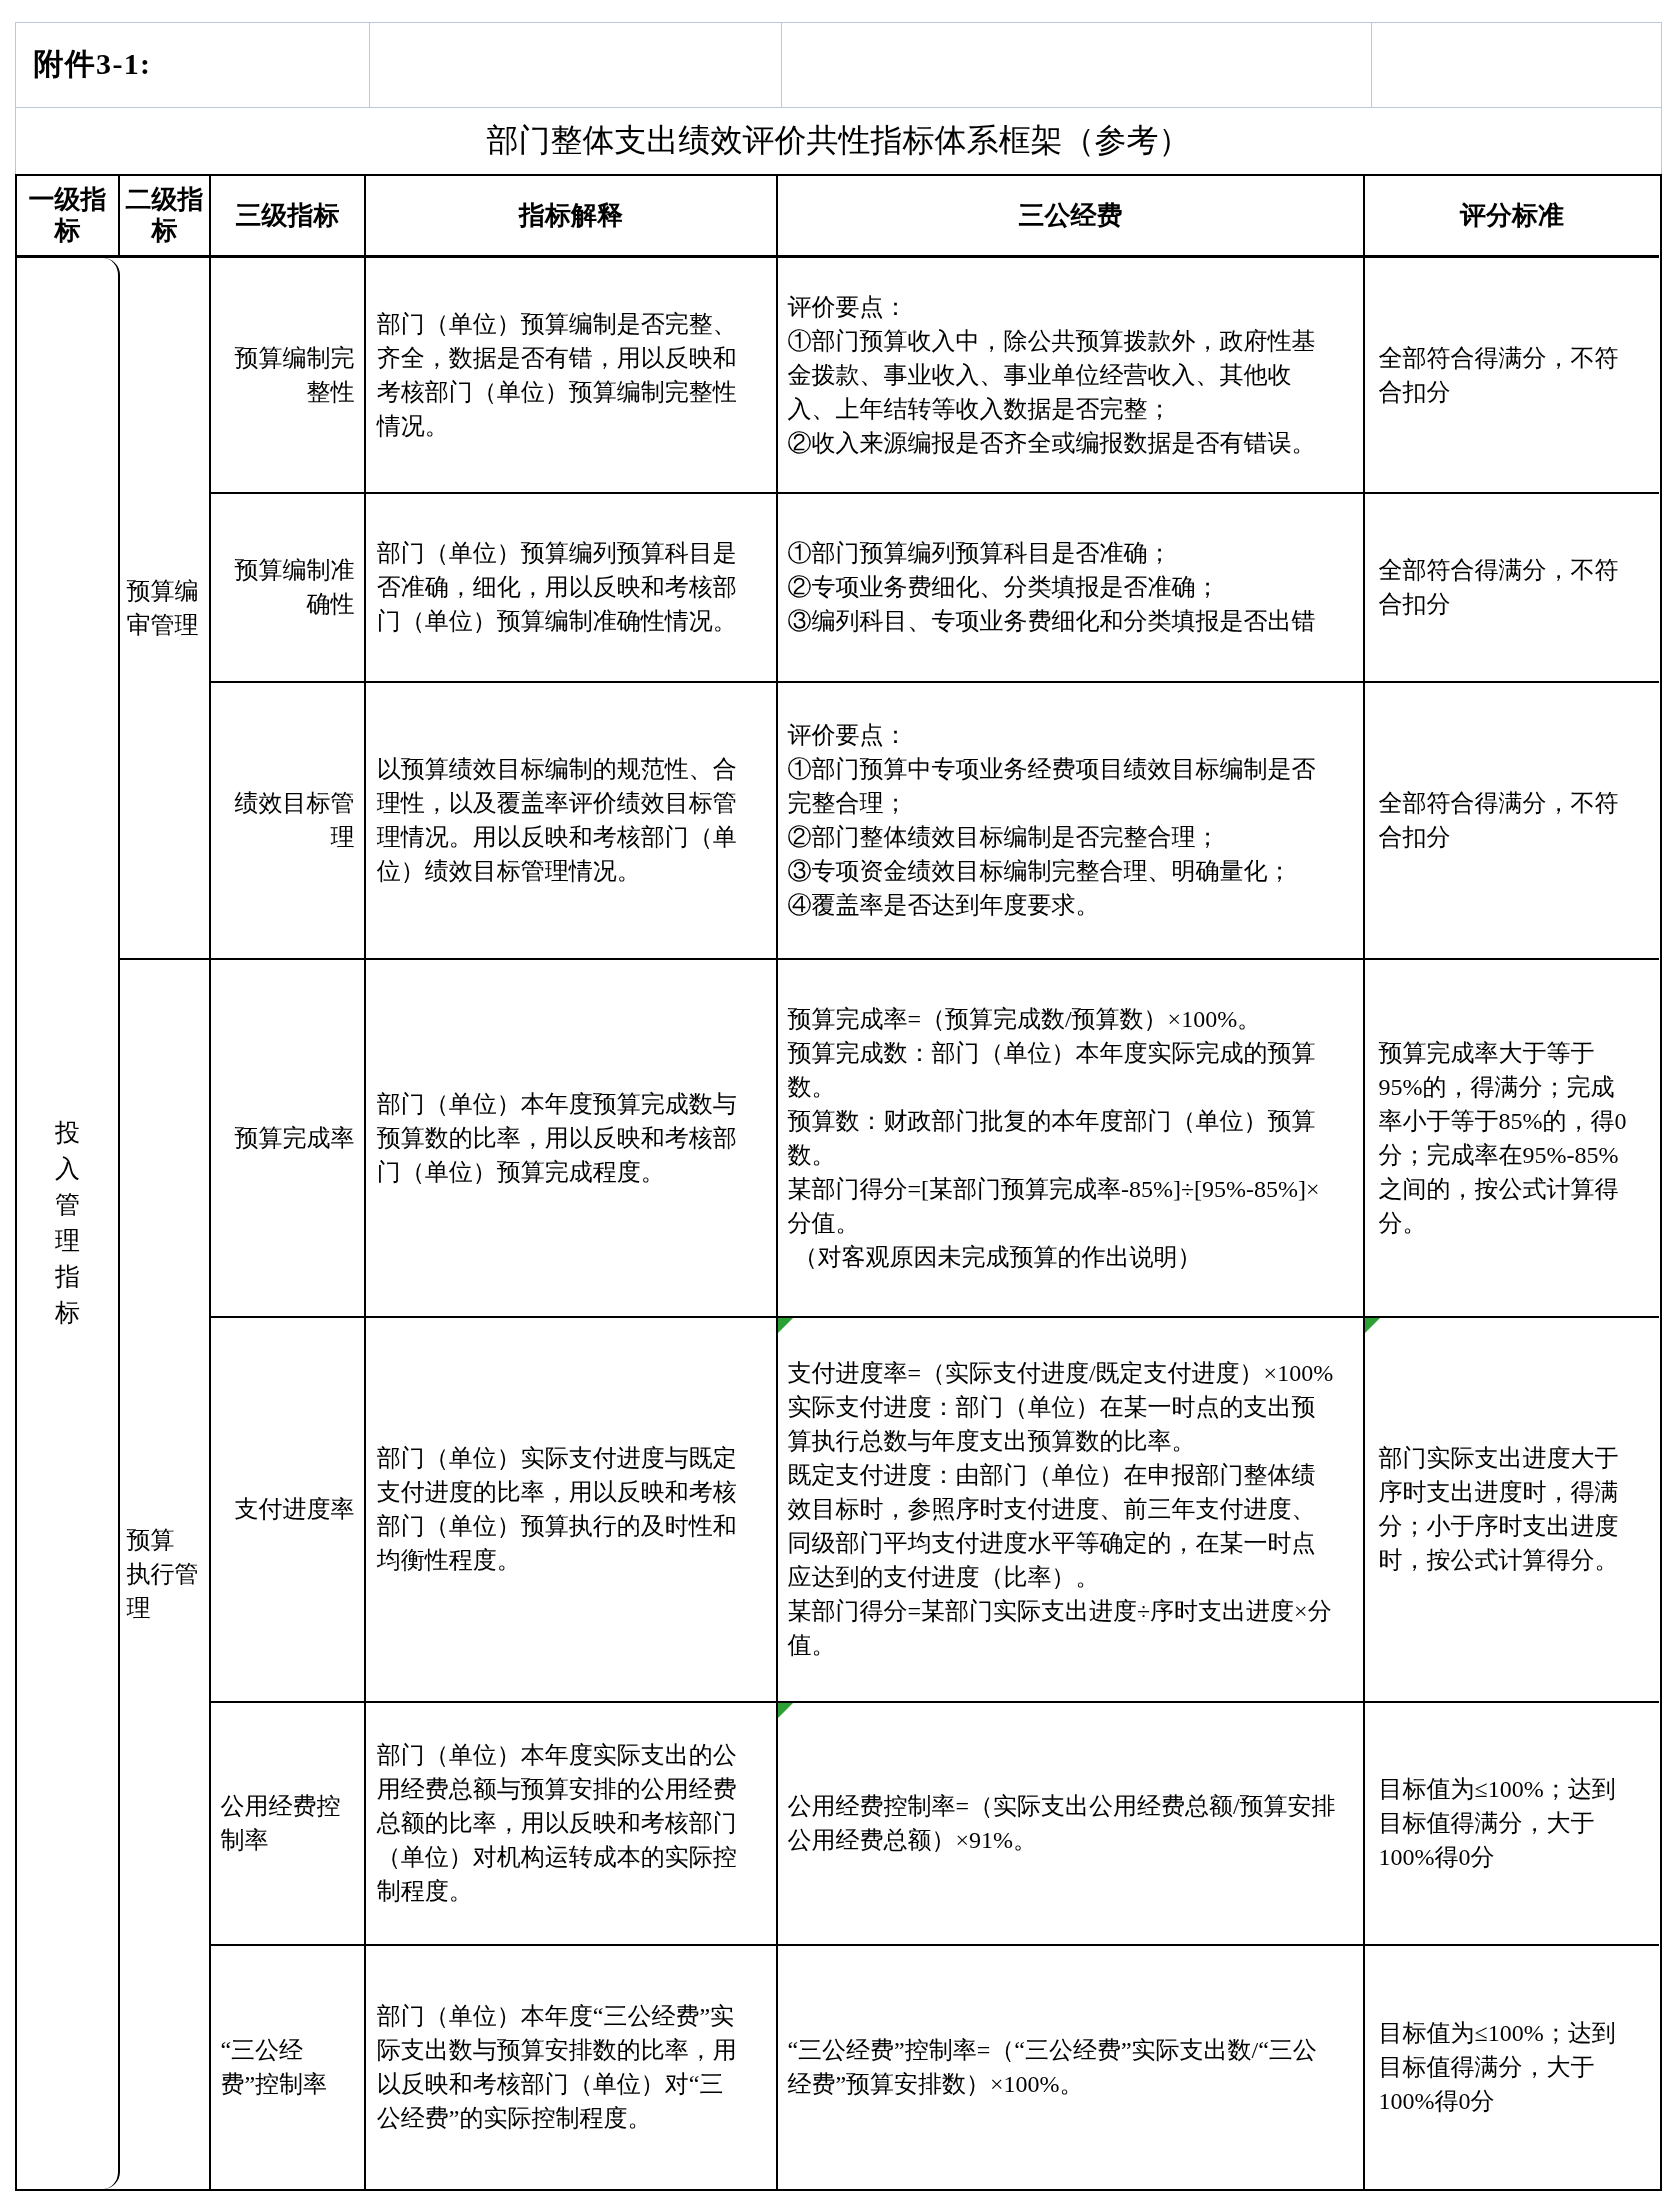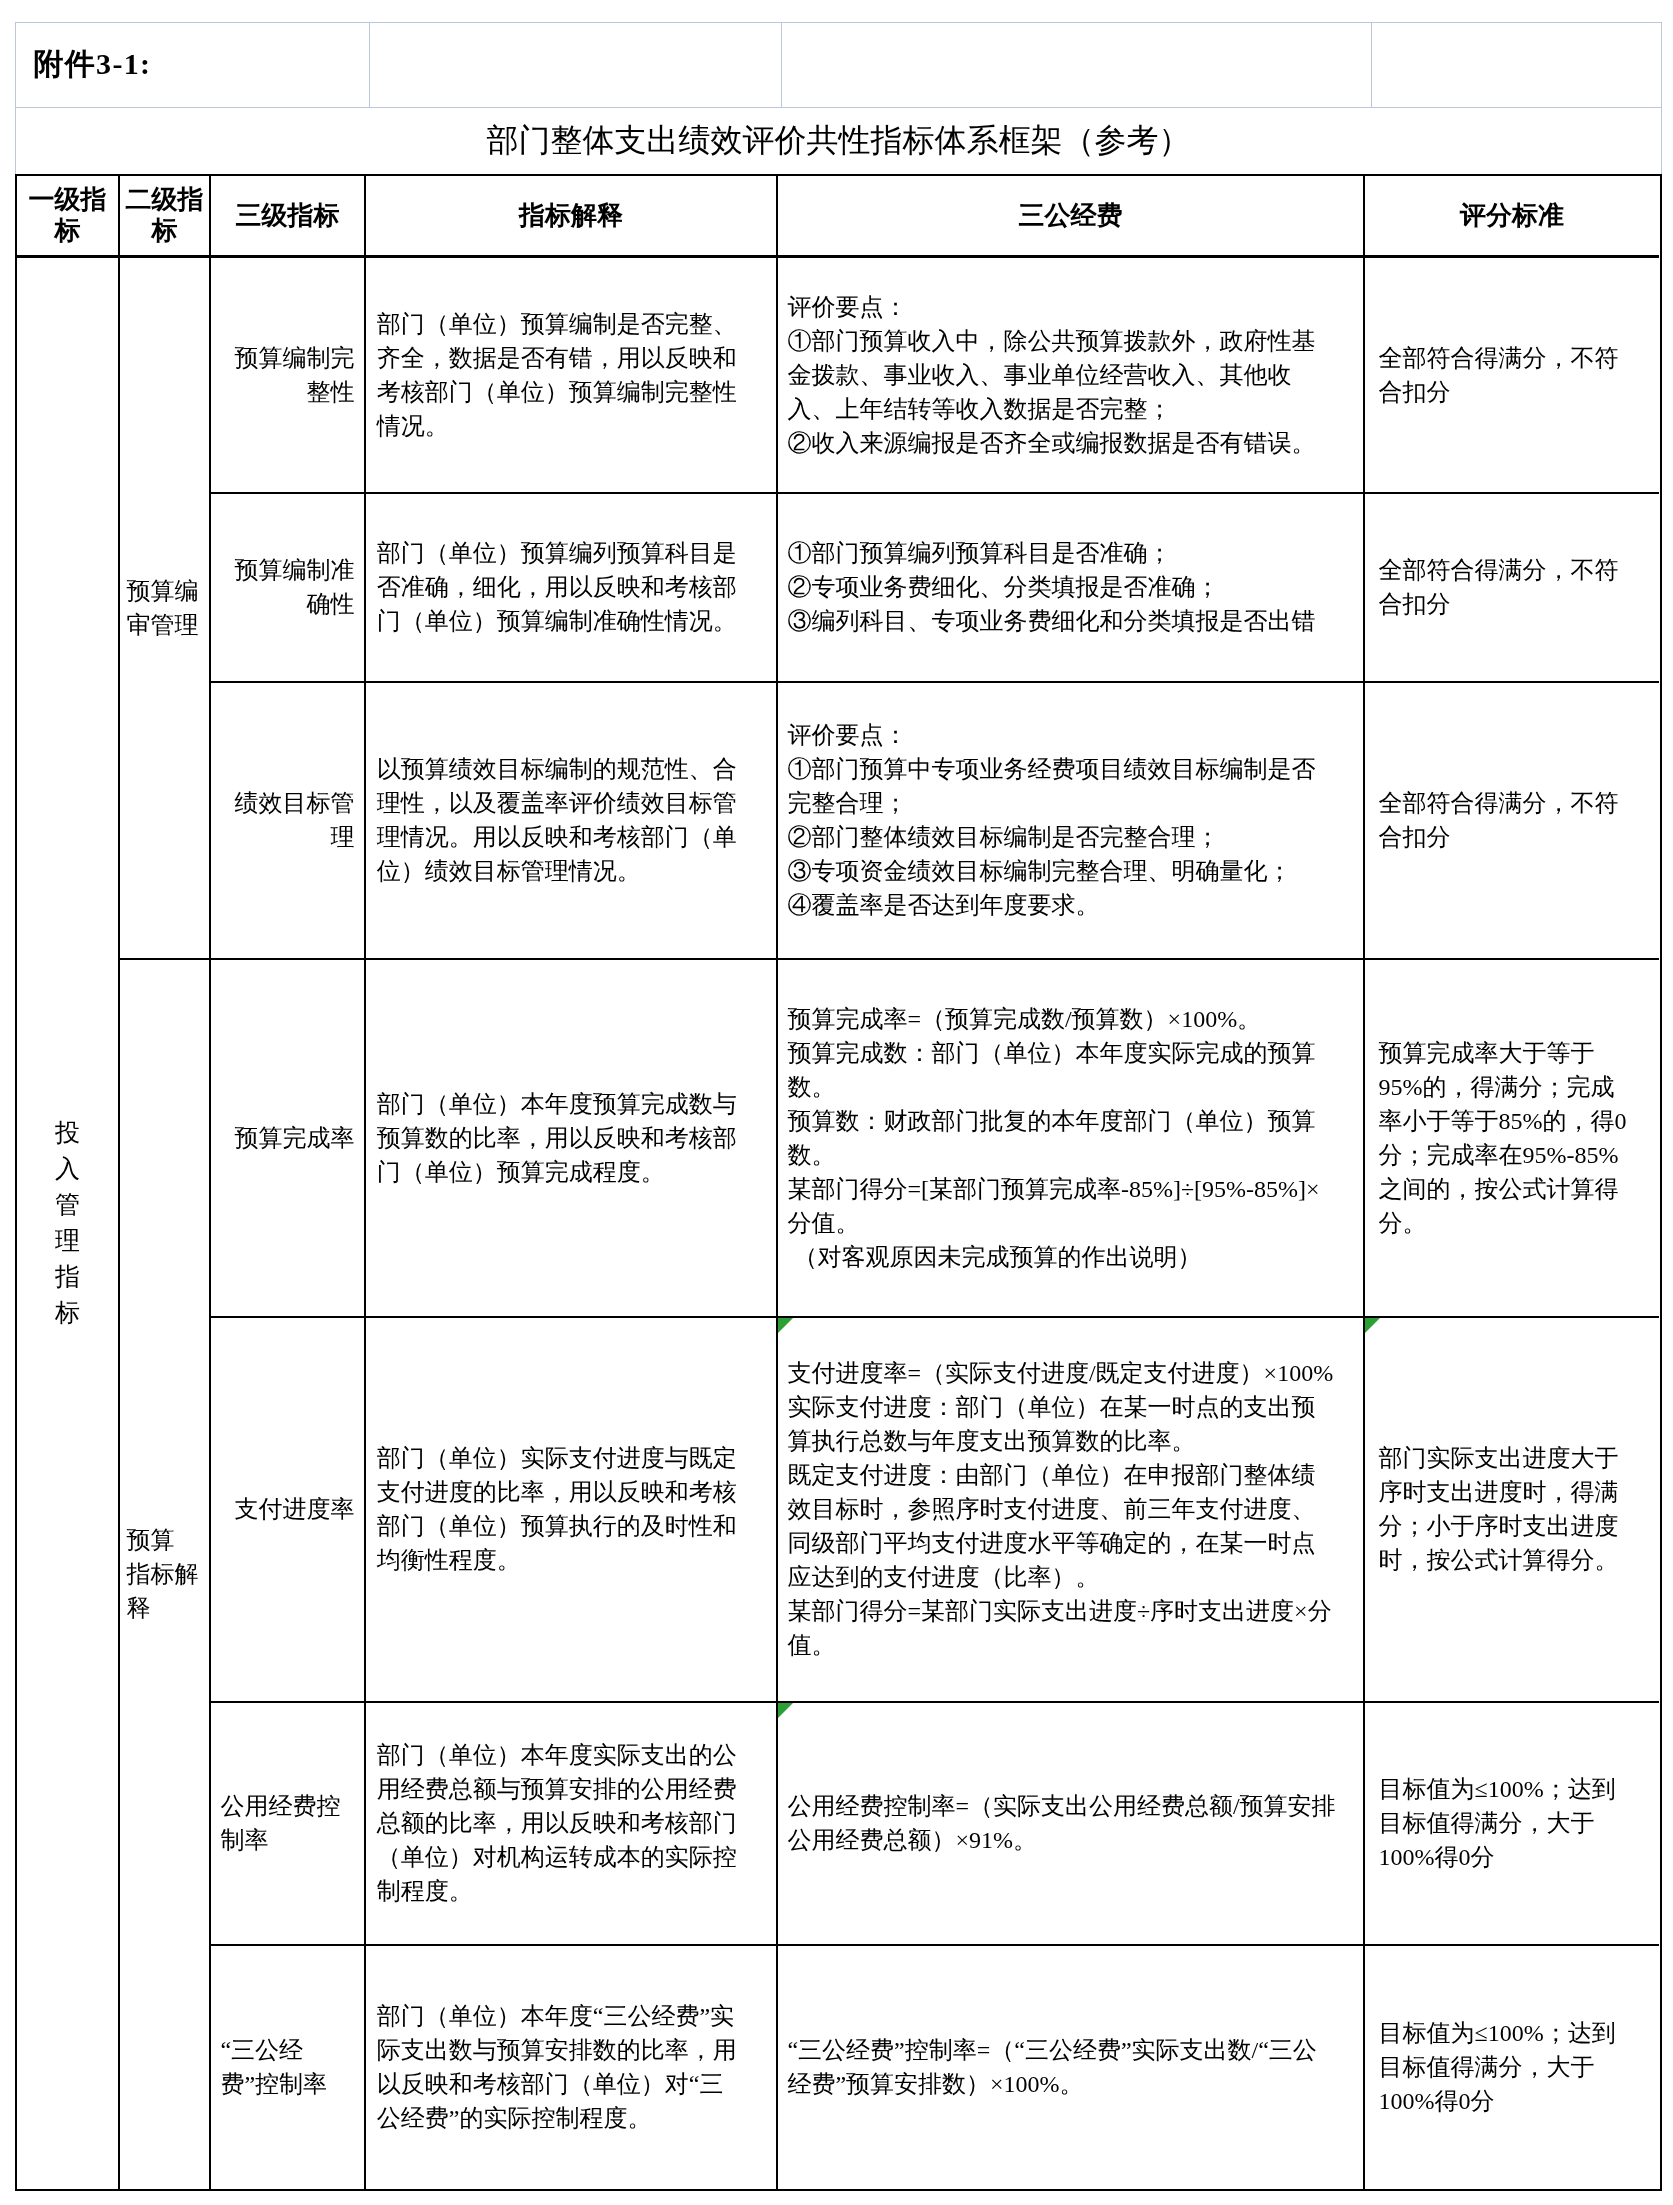--- a/index.html
+++ b/index.html
@@ -56,21 +56,21 @@
   .lv2 .t { width:76px; margin:16px auto; text-align:left; word-break:break-all; }
   .c3 .t { padding:0 9.4px; text-align:right; }
   .c3.leftal .t { text-align:left; padding:0 9.4px; }
   .c4 .t { padding:0 38px 0 10.8px; text-align:left; }
   .c5 .t { padding:0 24px 0 9.4px; text-align:left; }
   .c6 .t { padding:0 32px 0 13.5px; text-align:left; }
 
   
   .r1{grid-row:1}.r2{grid-row:2}.r3{grid-row:3}.r4{grid-row:4}.r5{grid-row:5}.r6{grid-row:6}.r7{grid-row:7}.r8{grid-row:8}
   .k1{grid-column:1}.k2{grid-column:2}.k3{grid-column:3}.k4{grid-column:4}.k5{grid-column:5}.k6{grid-column:6}
-  .span-l1 { grid-row:2/9; grid-column:1; }
+  .span-l1 { grid-row:2/9; grid-column:1;border-radius:17px; }
   .span-l2a { grid-row:2/5; grid-column:2; }
   .span-l2b { grid-row:5/9; grid-column:2; }
 
   
   .tri {
     position:absolute; top:0; left:0; width:0; height:0;
     border-top:15px solid var(--flag); border-right:15px solid transparent;
   }
 </style>
 </head>
@@ -114,21 +114,21 @@
 
     <div class="cell span-l1 lastrow">
       <div class="t vert">投入管理指标</div>
     </div>
 
     <div class="cell span-l2a lv2">
       <div class="t">预算编审管理</div>
     </div>
     <div class="cell span-l2b lv2 lastrow">
       <div class="t">预算
-指标解释</div>
+执行管理</div>
     </div>
 
     <div class="cell r2 k3 c3">
         <div class="t">预算编制完整性</div>
       </div>
     <div class="cell r2 k4 c4">
         <div class="t">部门（单位）预算编制是否完整、齐全，数据是否有错，用以反映和考核部门（单位）预算编制完整性情况。</div>
       </div>
     <div class="cell r2 k5 c5">
         <div class="t">评价要点：

